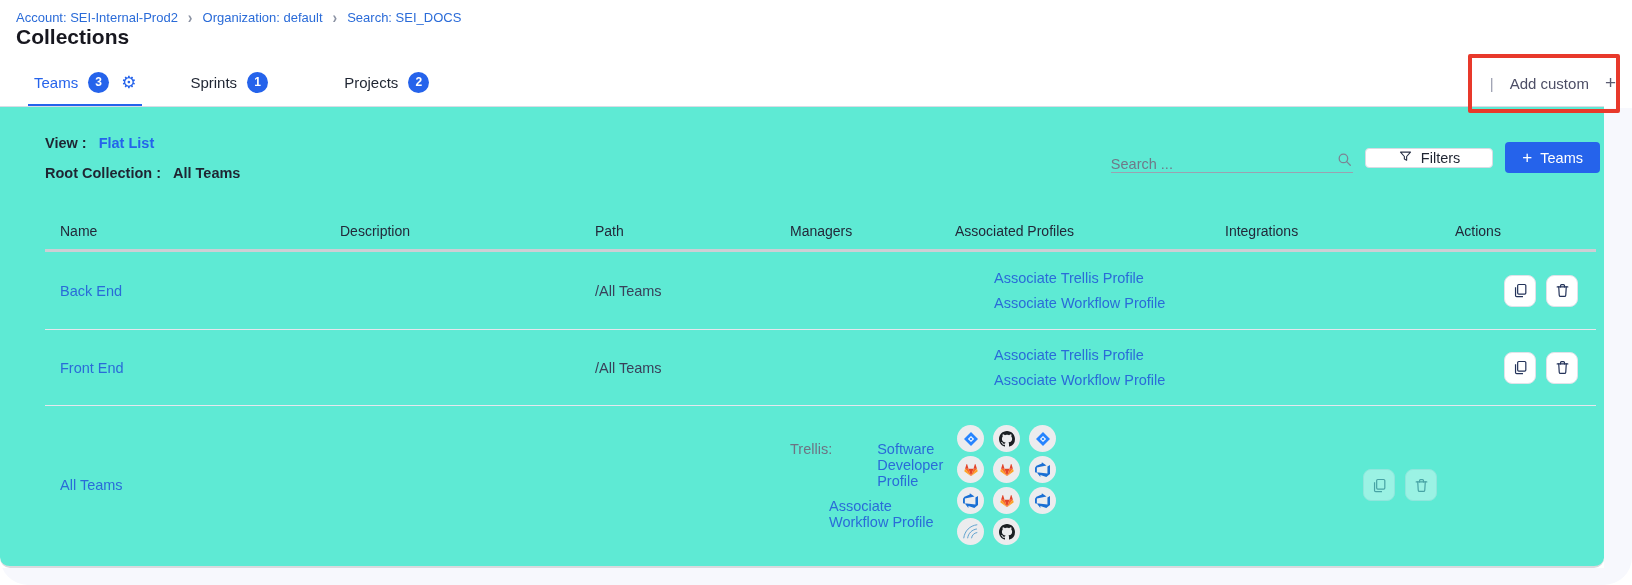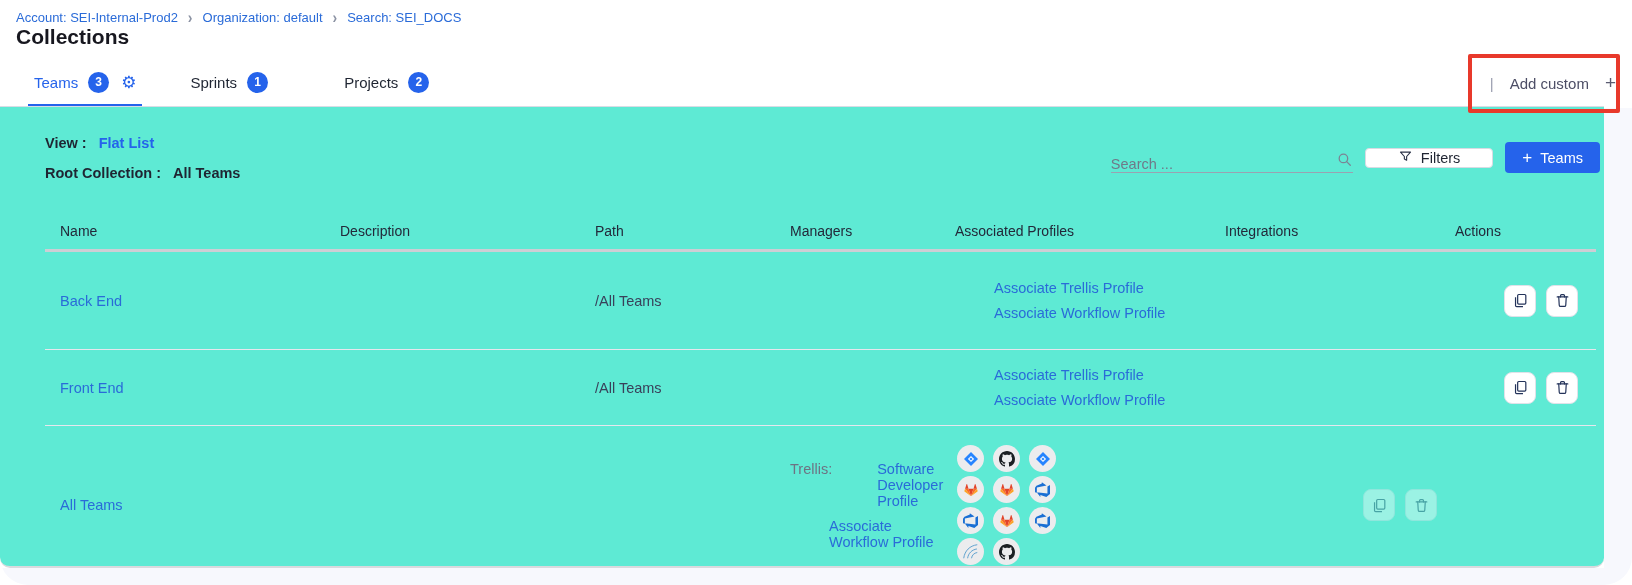--- a/index.html
+++ b/index.html
@@ -46,21 +46,21 @@
   .btn-filters { display:flex; align-items:center; gap:8px; height:20px; padding:0 32px; background:#fff; border:1px solid #d8dbe3; border-radius:4px; font-size:14.5px; color:#1f2532; font-family:"Liberation Sans", sans-serif; cursor:pointer; }
   .btn-teams { display:flex; align-items:center; gap:8px; height:31px; padding:0 17px; background:#2563eb; border:none; border-radius:4px; font-size:14.5px; color:#fff; font-family:"Liberation Sans", sans-serif; cursor:pointer; }
   .btn-teams .plus { font-size:17px; line-height:1; }
 
   
   .table { position:absolute; top:105px; left:45px; width:1551px; }
   .thead, .trow { display:grid; grid-template-columns:280px 255px 195px 165px 270px 230px 1fr; padding-left:15px; }
   .thead { height:40px; align-items:center; font-size:14px; font-weight:400; color:#23293a; border-bottom:3px solid #cdced4; }
   .trow  { border-bottom:1px solid #e6e7ed; }
   .trow > div { display:flex; align-items:center; font-size:14.5px; }
-  .row-1 { height:98px; } .row-2 { height:76px; } .row-3 { height:158px; border-bottom:none; }
+  .row-1 { height:78px; } .row-2 { height:76px; } .row-3 { height:158px; border-bottom:none; }
   .name-link { color:#2a6bd8; cursor:pointer; }
   .path-text { color:#39415a; }
   .profiles-cell { flex-direction:column; align-items:flex-start !important; justify-content:center; gap:9px; }
   .profile-line { display:flex; gap:6px; font-size:14.5px; }
   .profile-prefix { color:#6d7383; }
   .profile-prefix:empty { display:none; }
   .profile-link { color:#2a6bd8; cursor:pointer;margin-left:39px; }
   .actions-cell { justify-content:flex-end; gap:10px; padding-right:18px; }
   .icon-btn { width:32px; height:32px; display:flex; align-items:center; justify-content:center; background:#fff; border:1px solid #dfe2e9; border-radius:8px; cursor:pointer; }
   .icon-btn.disabled { opacity:.38; cursor:default; }

